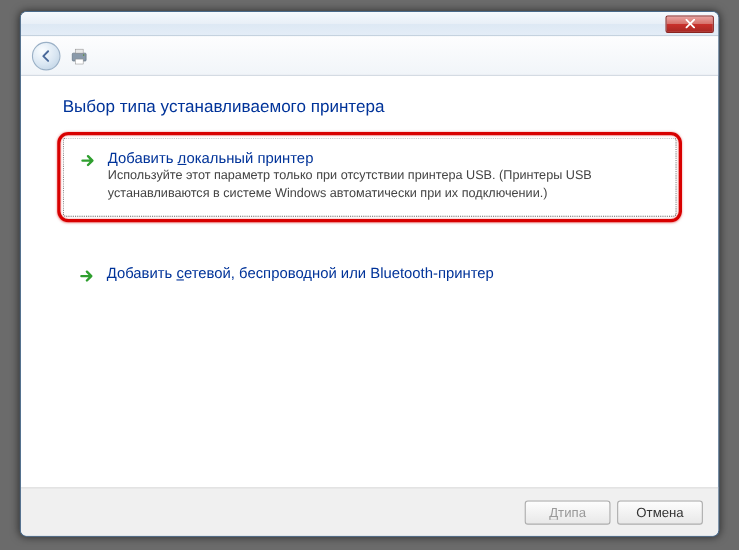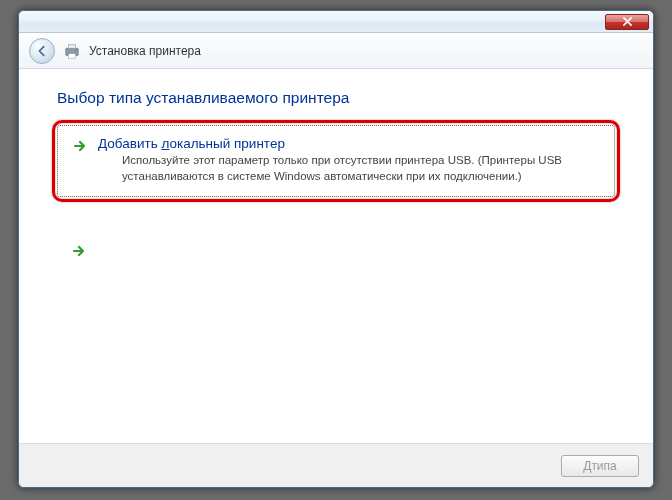--- a/index.html
+++ b/index.html
@@ -115,21 +115,20 @@
   .opt-title {
     color: #003399;
     font-size: 13.5px;
     margin-bottom: 2px;
   }
   .opt-title .ul { text-decoration: underline; }
   .opt-desc {
     color: #444;
     font-size: 11.5px;
     line-height: 1.35;
-    margin-left: 24px;
   }
   .footer {
     height: 44px;
     border-top: 1px solid #dcdcdc;
     background: #f0f0f0;
     display: flex;
     justify-content: flex-end;
     align-items: center;
     padding: 0 14px;
     gap: 6px;
@@ -172,21 +171,20 @@
       <svg viewBox="0 0 16 16">
         <path d="M10 3 L5 8 L10 13" fill="none" stroke="#4a6a9a" stroke-width="2" stroke-linecap="round" stroke-linejoin="round"></path>
       </svg>
     </div>
     <svg class="printer-icon" viewBox="0 0 20 20">
       <rect x="3" y="7" width="14" height="8" rx="1" fill="#8a9aaa" stroke="#556677" stroke-width="0.6"></rect>
       <rect x="6" y="3" width="8" height="4" fill="#e8e8e8" stroke="#888" stroke-width="0.5"></rect>
       <rect x="6" y="13" width="8" height="5" fill="#fff" stroke="#888" stroke-width="0.5"></rect>
       <circle cx="14.5" cy="9" r="0.8" fill="#5a8a3a"></circle>
     </svg>
-    <span class="header-title">Установка принтера</span>
   </div>
 
   <div class="content">
     <div class="heading">Выбор типа устанавливаемого принтера</div>
 
     <div class="option-group">
 
       <div class="option selected">
         <div class="highlight-ring"></div>
         <svg class="arrow-icon" viewBox="0 0 16 16">
@@ -198,26 +196,32 @@
           </div>
           <div class="opt-desc">Используйте этот параметр только при отсутствии принтера USB. (Принтеры USB устанавливаются в системе Windows автоматически при их подключении.)</div>
         </div>
       </div>
 
       <div class="option">
         <svg class="arrow-icon" viewBox="0 0 16 16">
           <path d="M3 8 H11 M8 4 L12 8 L8 12" fill="none" stroke="#2f9f2f" stroke-width="2.2" stroke-linecap="round" stroke-linejoin="round"></path>
         </svg>
         <div class="opt-body">
+          <div class="opt-title">
+            <span>Добавить </span><span class="ul">с</span><span>етевой, беспроводной или Bluetooth-принтер</span>
+          </div>
         </div>
       </div>
 
     </div>
   </div>
 
   <div class="footer">
     <div class="btn disabled">
       <span class="ul">Д</span>
         <span>типа</span>
     </div>
+    <div class="btn">
+      <span>Отмена</span>
+    </div>
   </div>
 
 </div>
 
 </body></html>

